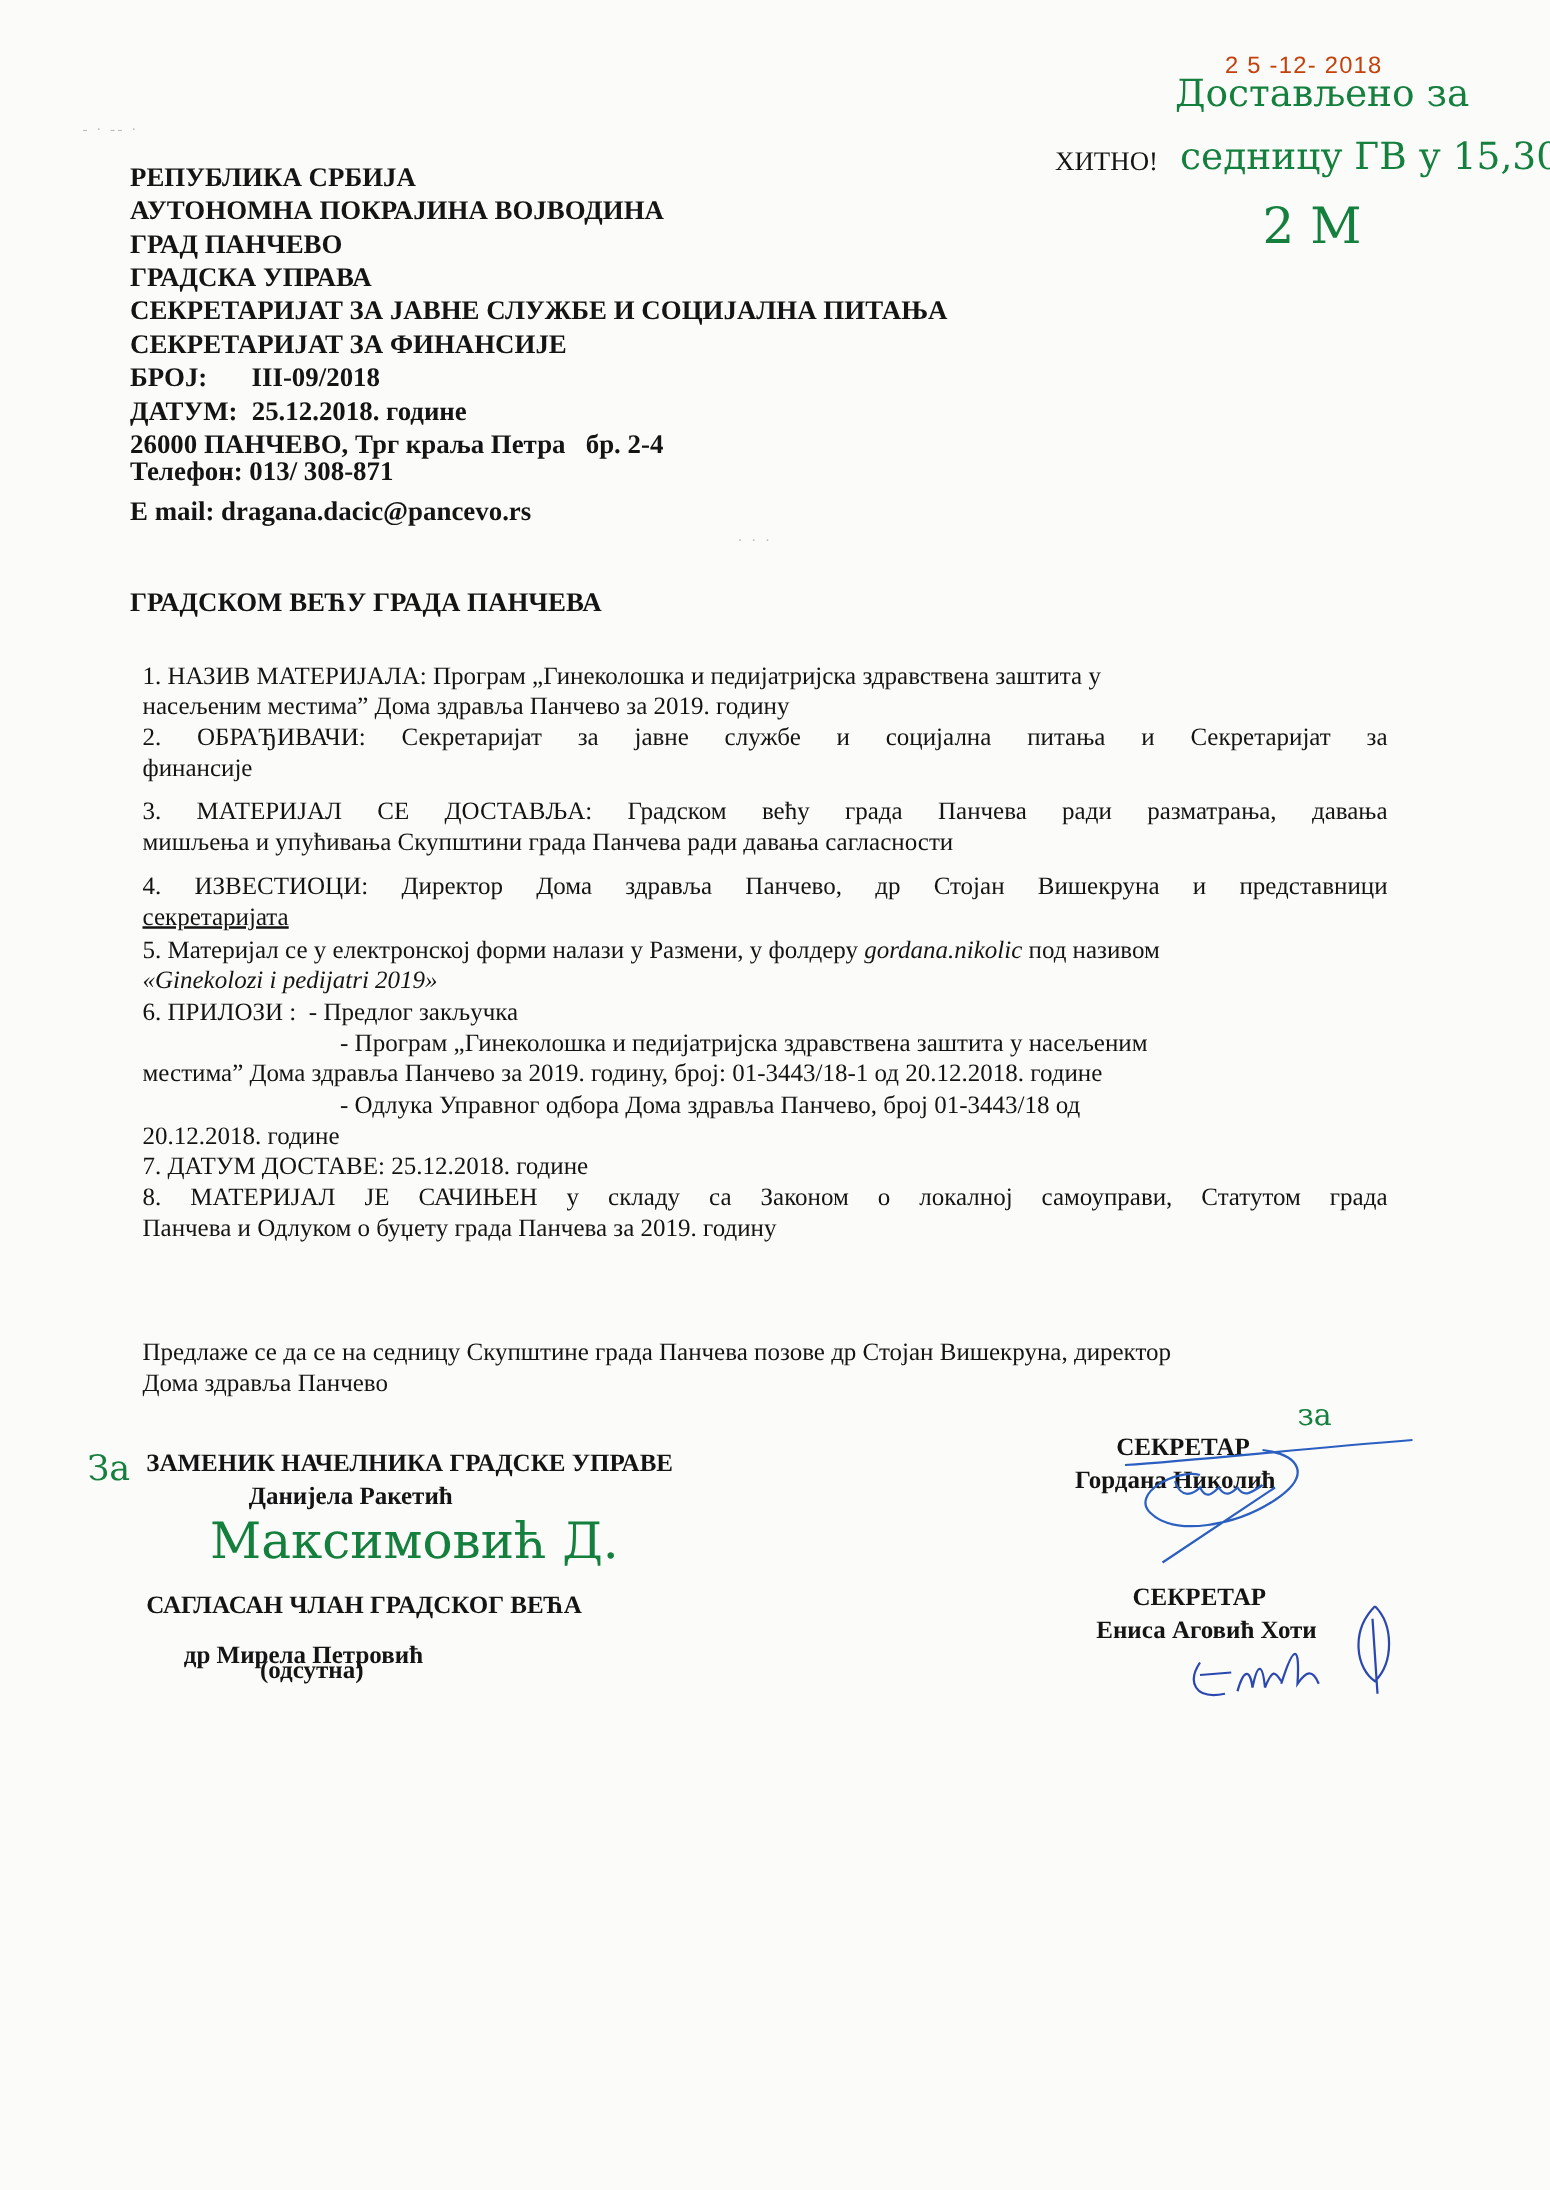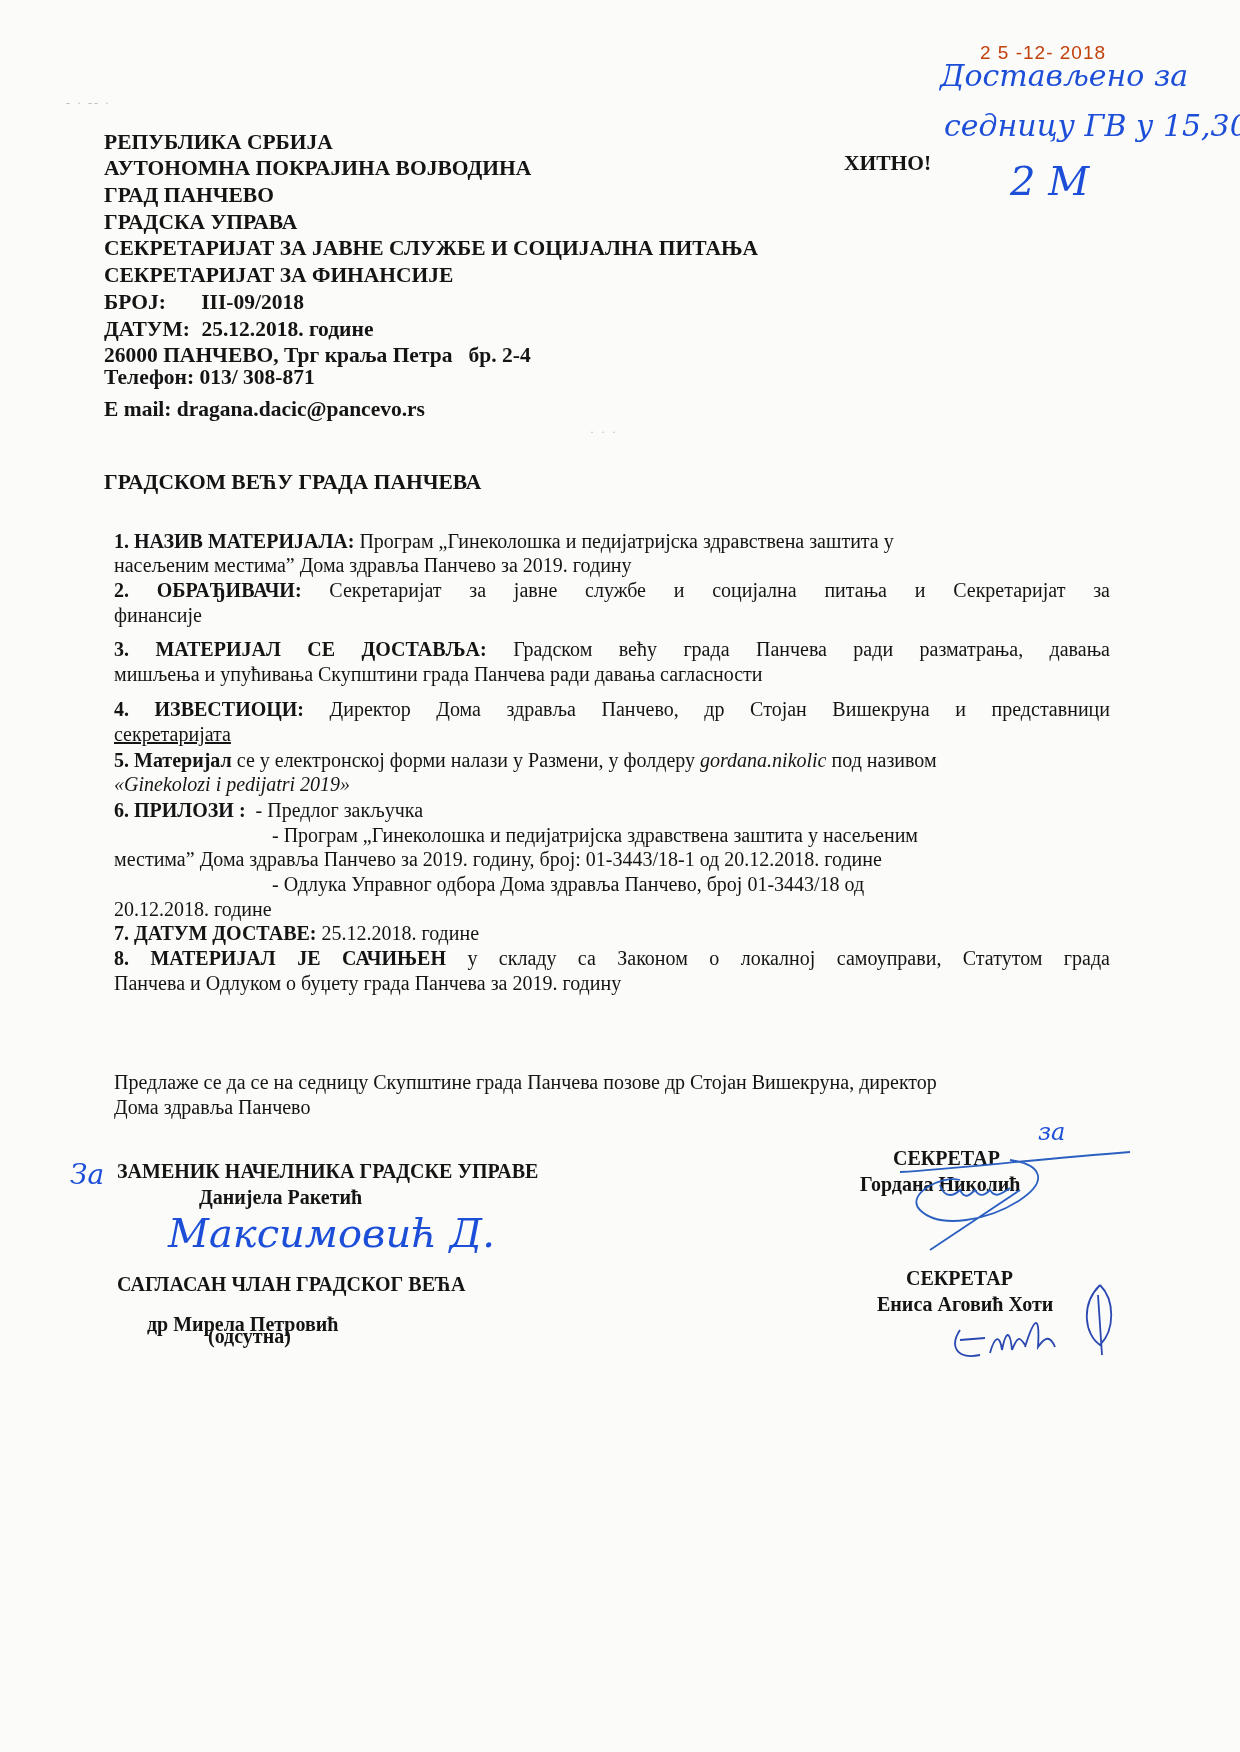--- a/index.html
+++ b/index.html
@@ -1,24 +1,24 @@
 <!DOCTYPE html>
 <html><head>
 <meta charset="utf-8">
 <style>
   html, body { margin: 0; padding: 0; }
   body {
     width: 1240px; height: 1752px; background: #fbfbfa; position: relative; overflow: hidden;
     font-family: "Liberation Serif", "DejaVu Serif", serif; color: #141414;
   }
   .abs { position: absolute; white-space: nowrap; }
-  .b { font-weight: bold; margin-top: 34px; }
+  .b { font-weight: normal; }
   .hdr { left: 104px; font-size: 21.5px; font-weight: bold; line-height: 26.5px; }
   .stamp { left: 980px; top: 42px; font-family: "Liberation Sans", sans-serif; font-size: 19px; color: #c2410c; letter-spacing: 1px; }
-  .hand { font-family: "DejaVu Serif", serif; font-style: italic; color: #1d4ed8; }
+  .hand { font-family: "DejaVu Serif", serif; color: #15803d; }
   .body-line { left: 114px; font-size: 20px; line-height: 24px; }
   .just { text-align: justify; text-align-last: justify; width: 996px; }
   .sig { font-size: 20px; font-weight: bold; }
   .addressee { left: 104px; top: 470px; font-size: 21.5px; font-weight: bold; }
   svg.scrib { position: absolute; overflow: visible; }
   .dots { position: absolute; color: #bbb; font-size: 12px; letter-spacing: 2px; }
 </style>
 </head>
 <body>
 

